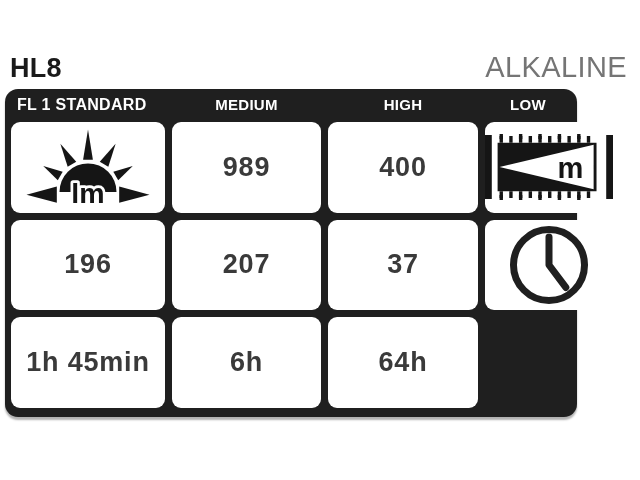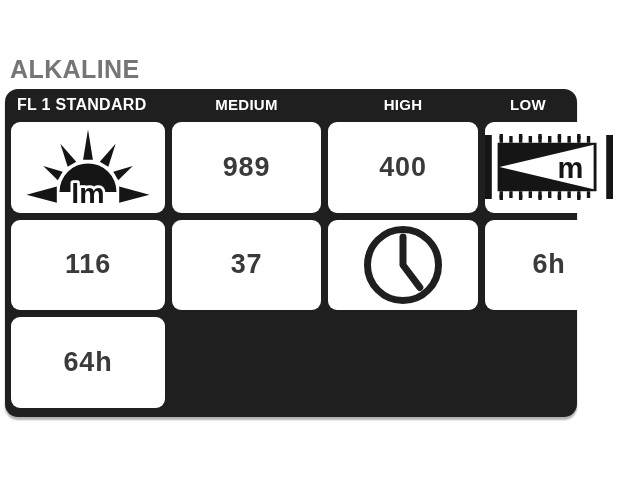--- a/index.html
+++ b/index.html
@@ -8,21 +8,21 @@
     font-family:"Liberation Sans",sans-serif;overflow:hidden;
   }
   .titlebar{
     position:absolute;left:10px;right:13px;top:44px;height:38px;
     display:flex;justify-content:space-between;align-items:flex-end;
   }
   .page-title{
     font-size:27px;font-weight:bold;color:#1a1a1a;letter-spacing:0.2px;line-height:1;
   }
   .variant-label{
-    font-size:25px;font-weight:bold;color:#757575;letter-spacing:0.4px;line-height:1;
+    font-size:29px;font-weight:normal;color:#757575;letter-spacing:0.4px;line-height:1;
   }
   .spec-table{
     position:absolute;left:5px;top:89px;width:572px;height:328px;
     background:#1f1f1f;border-radius:13px;
     box-shadow:0 3px 2px rgba(0,0,0,0.30);
     box-sizing:border-box;
   }
   .hdr-grid,.body-grid{
     display:grid;grid-template-columns:154px 149px 150px 1fr;column-gap:7px;
     box-sizing:border-box;
@@ -46,20 +46,21 @@
   }
   .icon-cell svg{display:block;}
   svg text{font-family:"Liberation Sans",sans-serif;font-weight:bold;}
 </style>
 </head>
 <body>
 
 <div class="frame">
 
   <div class="titlebar">
+    <div class="page-title">HL8</div>
     <div class="variant-label">ALKALINE</div>
   </div>
 
   <div class="spec-table">
 
     <div class="hdr-grid">
       <div class="hdr-corner">FL 1 STANDARD</div>
       <div class="hdr-col">MEDIUM</div>
       <div class="hdr-col">HIGH</div>
       <div class="hdr-col">LOW</div>
@@ -100,31 +101,37 @@
             <line x1="15" y1="5.5" x2="114" y2="5.5" stroke-width="7" stroke-dasharray="3.5 6.5"></line>
             <line x1="15" y1="2.5" x2="114" y2="2.5" stroke-width="5" stroke-dasharray="3.5 16.5"></line>
             <line x1="15" y1="62.5" x2="114" y2="62.5" stroke-width="7" stroke-dasharray="3.5 6.5"></line>
             <line x1="15" y1="65.5" x2="114" y2="65.5" stroke-width="5" stroke-dasharray="3.5 16.5"></line>
           </g>
           <polygon points="15,34 112,11 112,57" fill="#ffffff"></polygon>
           <text x="88" y="45" font-size="30" text-anchor="middle" fill="#151515">m</text>
         </svg>
       </div>
       <div class="cell">
-        <span class="value">116</span>
+        <span class="value">196</span>
+      </div>
+      <div class="cell">
+        <span class="value">207</span>
       </div>
       <div class="cell">
         <span class="value">37</span>
       </div>
 
       <div class="cell icon-cell">
         <svg width="86" height="86" viewBox="0 0 92 92">
           <circle cx="46" cy="46" r="38" fill="none" stroke="#1f1f1f" stroke-width="7.5"></circle>
           <path d="M 46,16 L 46,46 L 64,70" fill="none" stroke="#1f1f1f" stroke-width="7.5" stroke-linecap="round" stroke-linejoin="round"></path>
         </svg>
+      </div>
+      <div class="cell">
+        <span class="value">1h 45min</span>
       </div>
       <div class="cell">
         <span class="value">6h</span>
       </div>
       <div class="cell">
         <span class="value">64h</span>
       </div>
 
     </div>
   </div>

